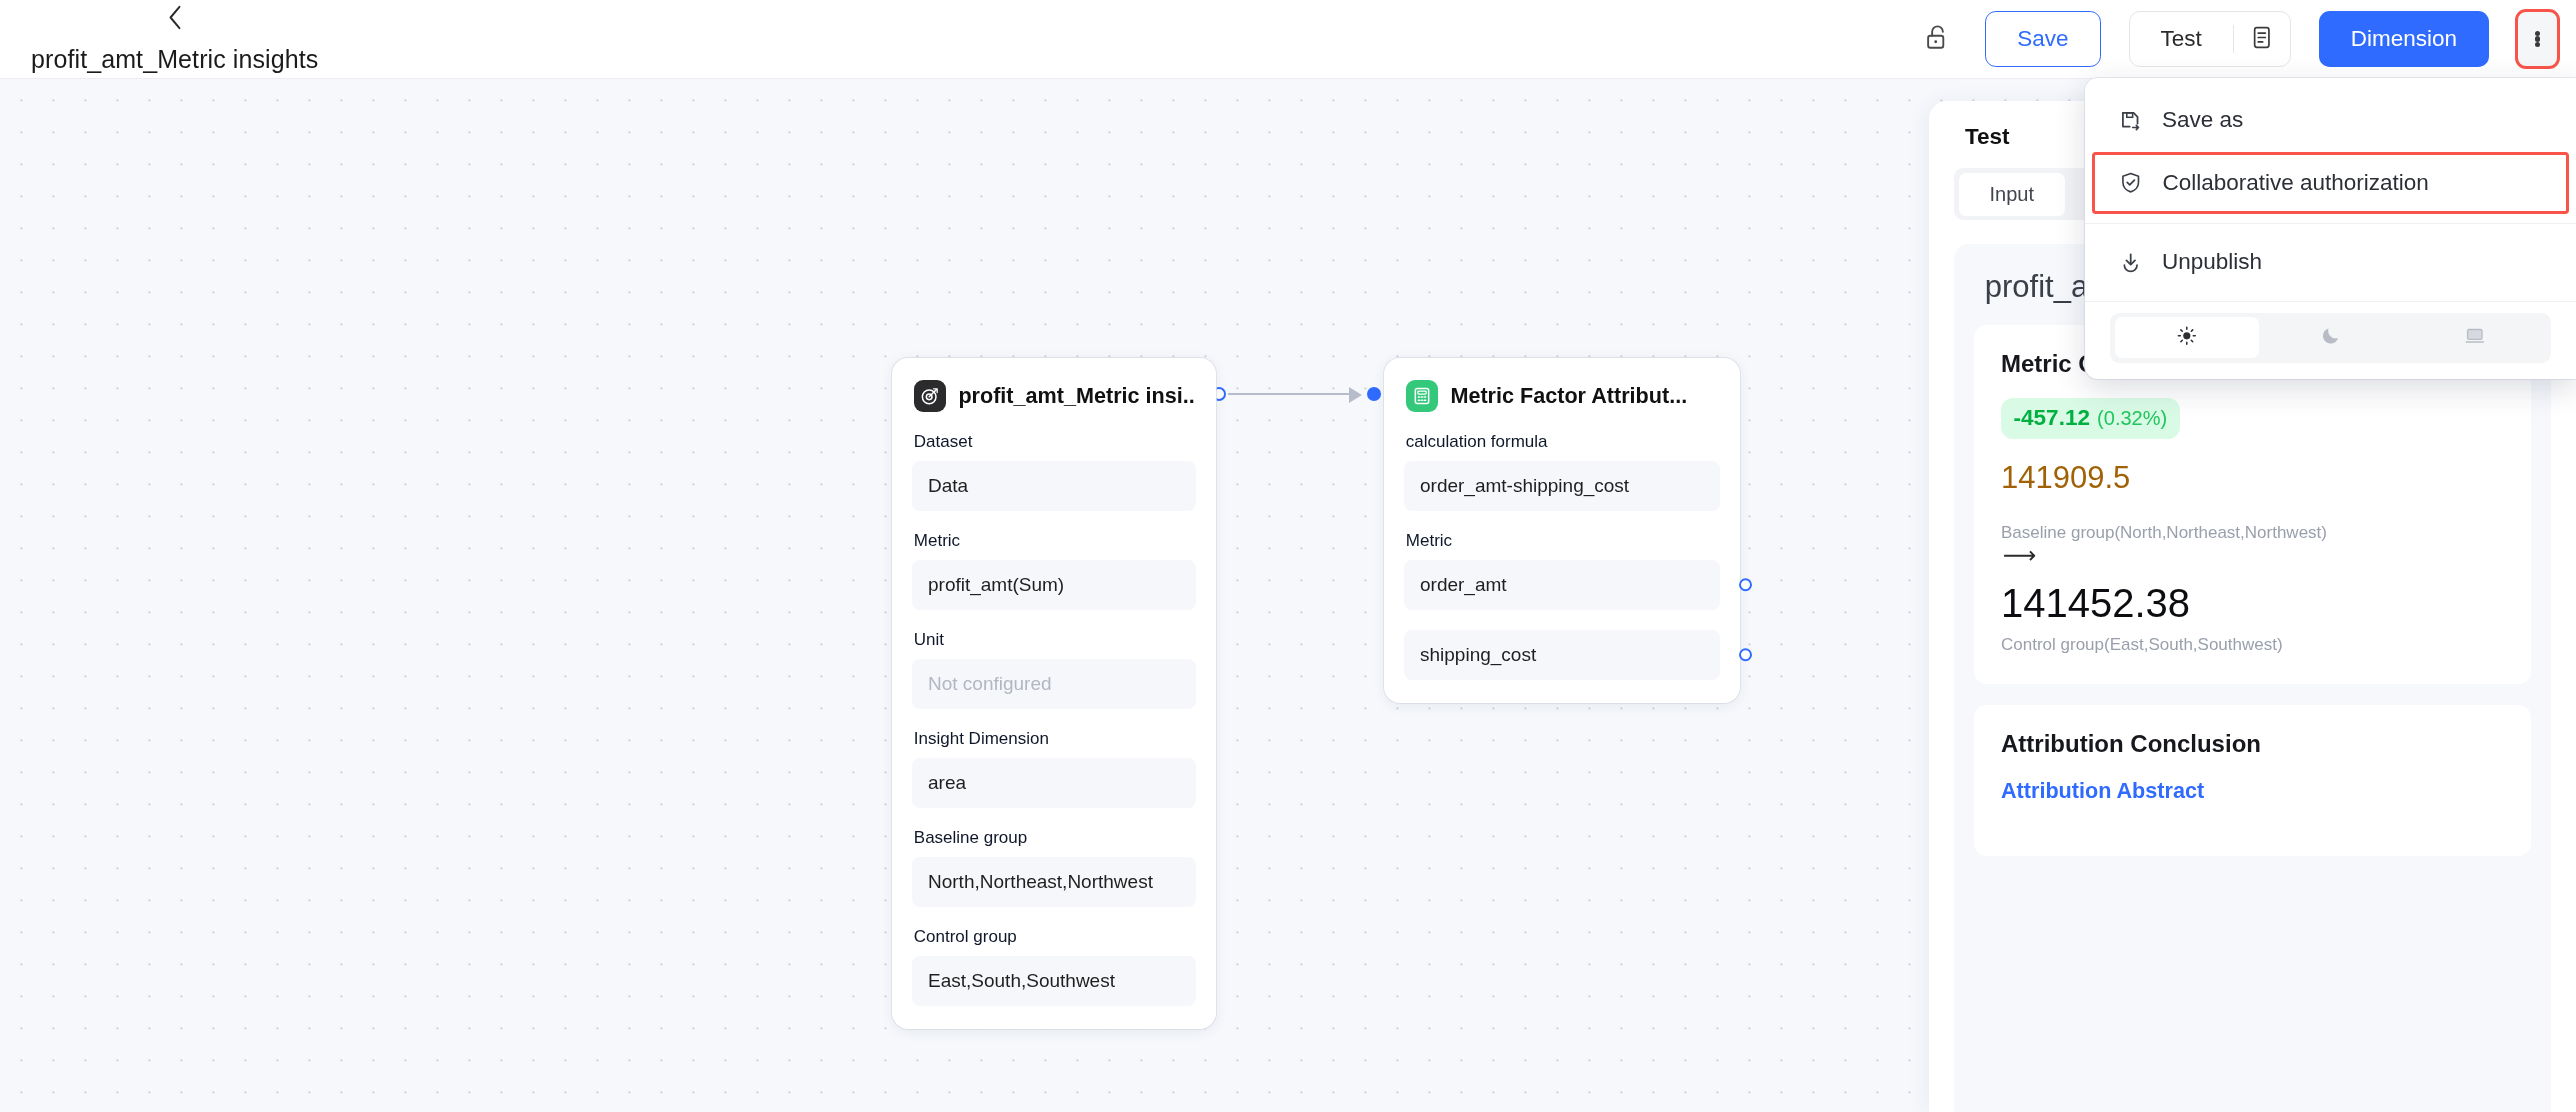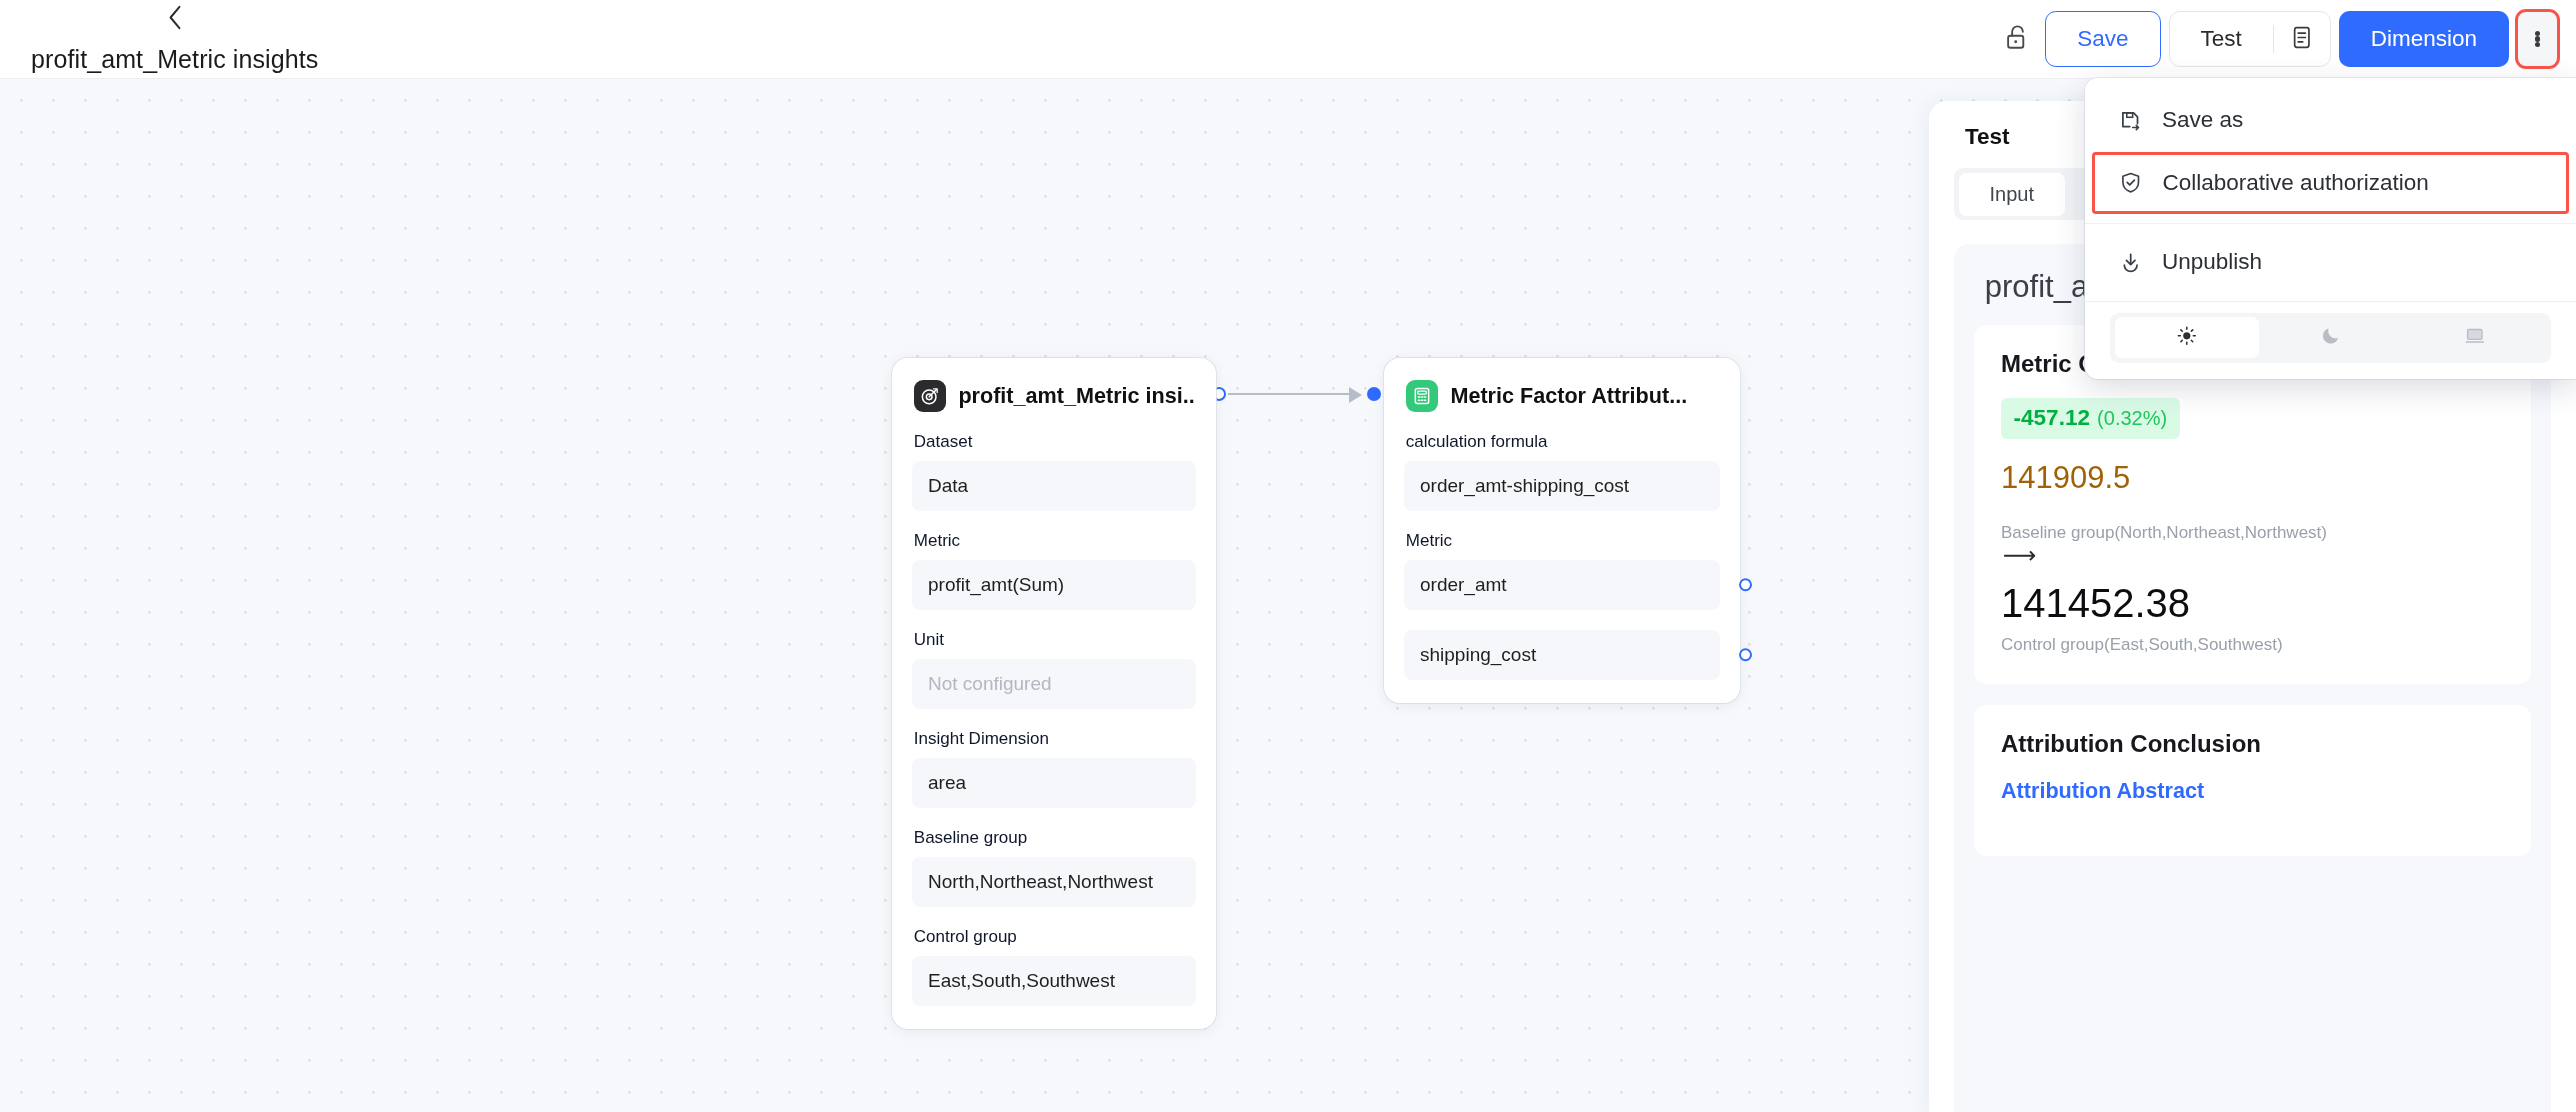--- a/index.html
+++ b/index.html
@@ -50,21 +50,21 @@
     font-weight: 400;
     letter-spacing: 0.1px;
     color: #1b1b1b;
     white-space: nowrap;
   }
 
   .topbar-right {
     margin-left: auto;
     display: flex;
     align-items: center;
-    gap: 8px;
+    gap: 28px;
     padding-right: 18px;
   }
   .lock-btn {
     width: 40px; height: 40px;
     display: flex; align-items: center; justify-content: center;
     cursor: pointer;
     color: #444;
   }
   .btn {
     height: 56px;
@@ -325,21 +325,21 @@
     font-size: 24px;
     font-weight: 700;
     color: #16181d;
     margin-bottom: 20px;
   }
   .delta-badge {
     display: inline-flex;
     align-items: baseline;
     gap: 7.2px;
     background: #d9fbe6;
-    border-radius: 6px;
+    border-radius: 12px;
     padding: 7.2px 12.6px;
     margin-bottom: 21.6px;
   }
   .delta-main {
     font-size: 22.5px;
     font-weight: 700;
     color: #00b041;
   }
   .delta-pct {
     font-size: 20px;

